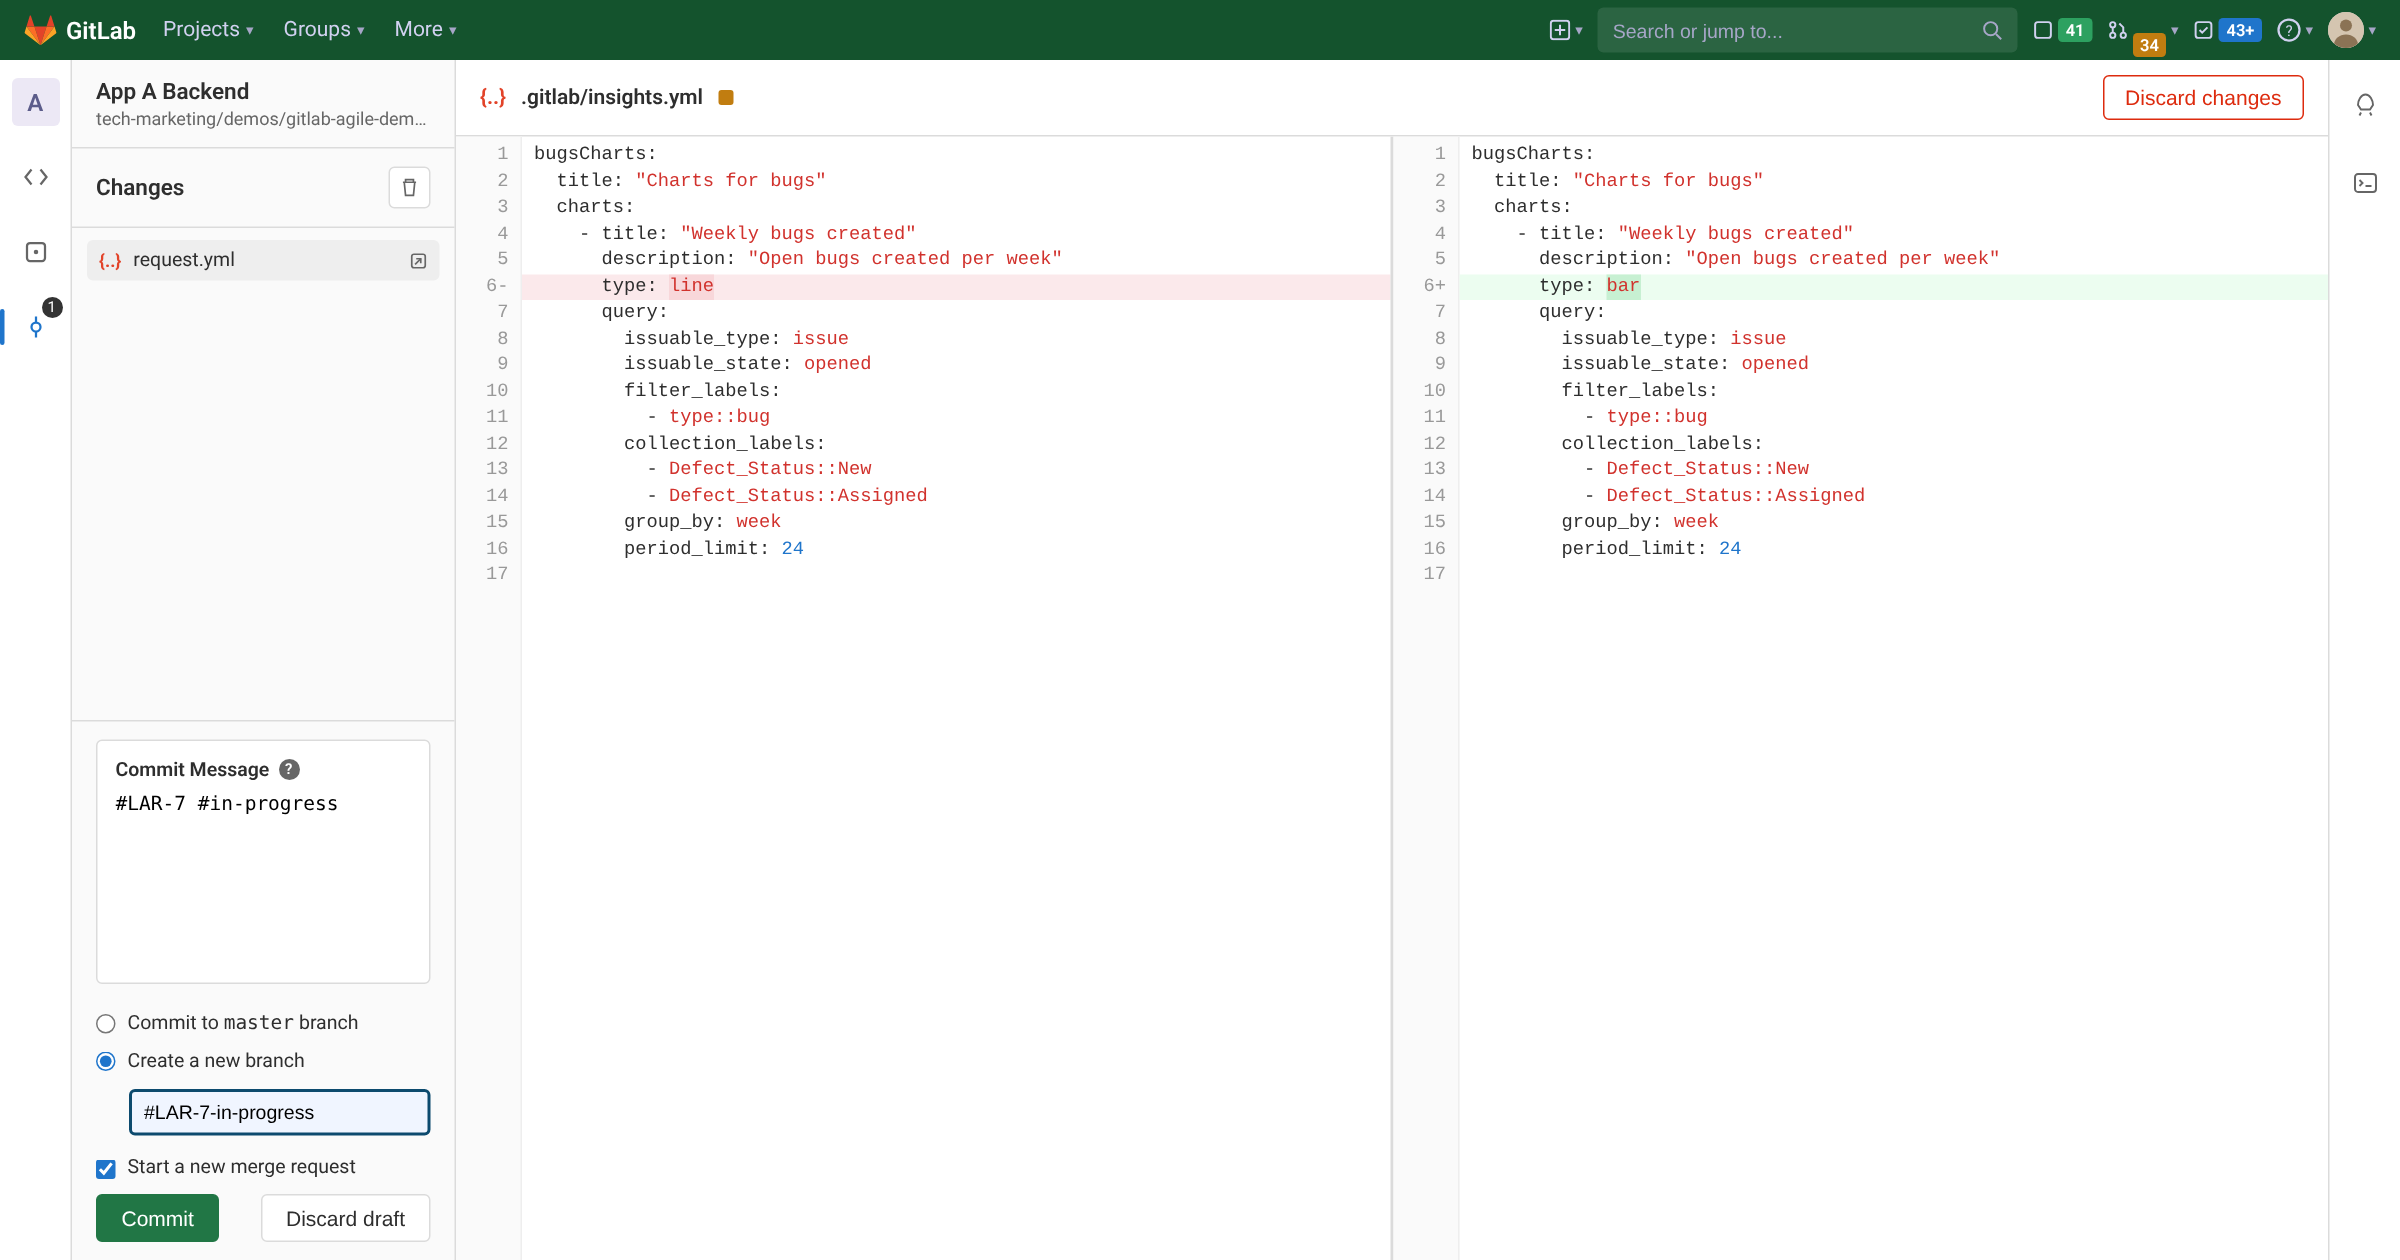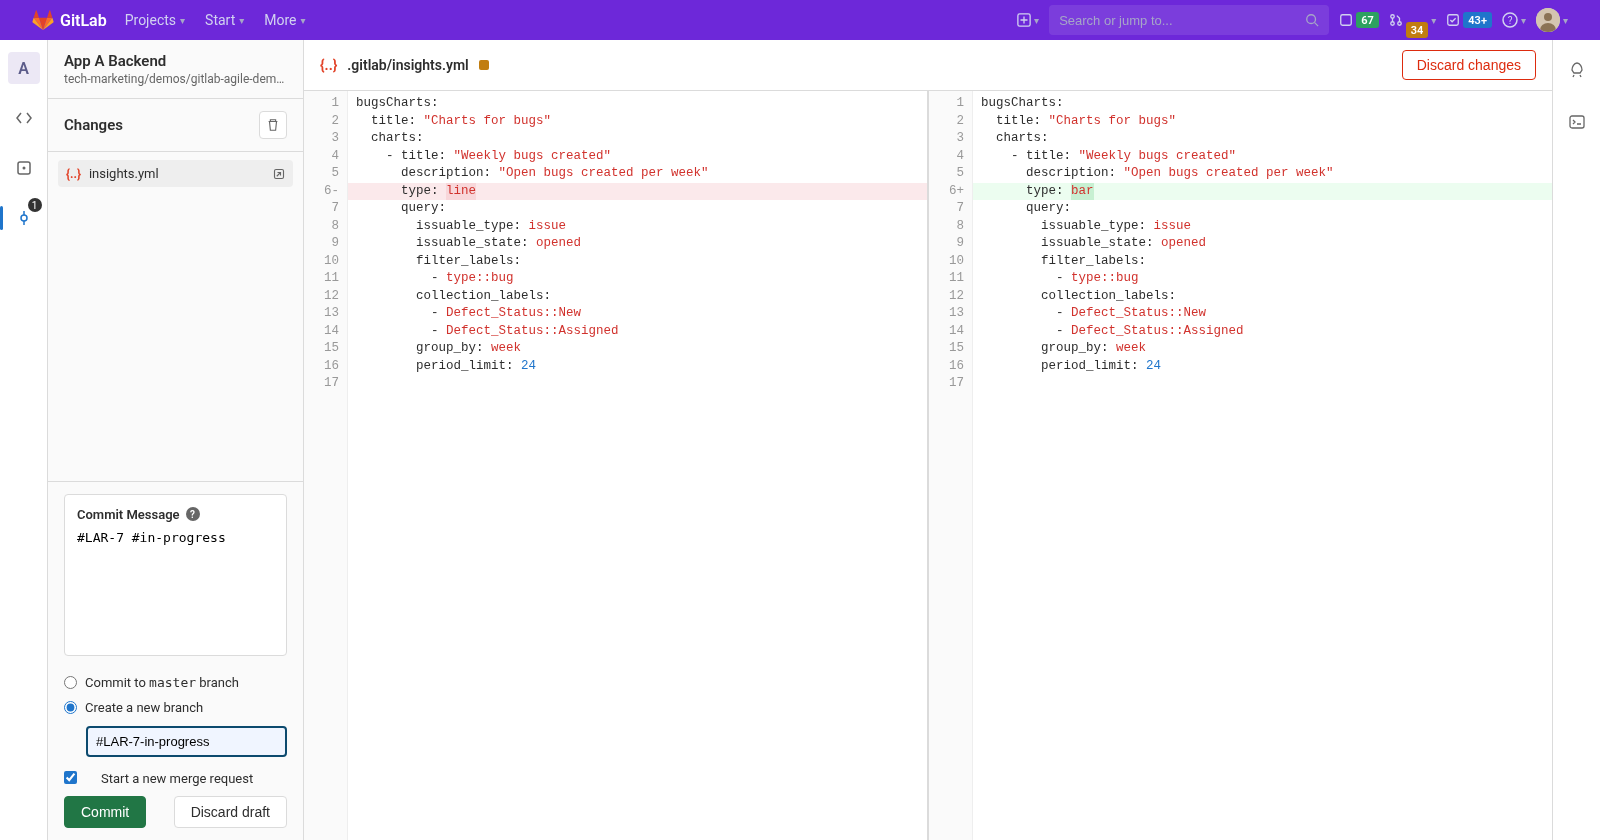--- a/index.html
+++ b/index.html
@@ -1,19 +1,19 @@
 <!DOCTYPE html>
 <html><head>
 <meta charset="utf-8">
 <style>
 * { margin: 0; padding: 0; box-sizing: border-box; }
 body { font-family: -apple-system, BlinkMacSystemFont, "Segoe UI", Roboto, sans-serif; font-size: 14px; color: #2e2e2e; overflow: hidden; }
 
 
-.topnav { background: #6d28d9; height: 40px; display: flex; align-items: center; padding: 0 32px; color: #fff; }
+.topnav { background: #14532d; height: 40px; display: flex; align-items: center; padding: 0 16px; color: #fff; }
 .topnav-left { display: flex; align-items: center; gap: 8px; }
 .logo { display: flex; align-items: center; gap: 6px; font-weight: 600; font-size: 16px; }
 .logo svg { width: 22px; height: 22px; }
 .nav-item { display: flex; align-items: center; gap: 4px; padding: 0 10px; cursor: pointer; font-size: 14px; color: #d1d1f0; }
 .topnav-right { margin-left: auto; display: flex; align-items: center; gap: 10px; }
 .search-box { background: rgba(255,255,255,0.1); border-radius: 4px; height: 30px; width: 280px; display: flex; align-items: center; padding: 0 10px; color: #a6a6c7; }
 .search-box input { background: transparent; border: none; outline: none; flex: 1; color: #fff; font-size: 13px; }
 .search-box input::placeholder { color: #a6a6c7; }
 .badge-group { display: flex; align-items: center; gap: 3px; cursor: pointer; }
 .badge-count { background: #2da160; color: #fff; border-radius: 3px; padding: 0 5px; font-size: 11px; font-weight: 600; height: 16px; display: inline-flex; align-items: center; }
@@ -47,21 +47,21 @@
 .commit-panel { margin-top: auto; padding: 12px 16px; border-top: 1px solid #dbdbdb; }
 .commit-box { border: 1px solid #dbdbdb; border-radius: 4px; padding: 12px; background: #fff; margin-bottom: 14px; }
 .commit-label { font-size: 13px; font-weight: 600; display: flex; align-items: flex-start; gap: 6px; margin-bottom: 8px; }
 .help-icon { width: 14px; height: 14px; border-radius: 50%; background: #666; color: #fff; display: inline-flex; align-items: center; justify-content: center; font-size: 10px; }
 .commit-box textarea { width: 100%; border: none; outline: none; resize: none; font-family: "SFMono-Regular", Consolas, monospace; font-size: 13px; height: 110px; }
 .radio-row { display: flex; align-items: center; gap: 8px; font-size: 13px; padding: 5px 0; }
 .radio-row input[type=radio] { accent-color: #1f75cb; }
 .radio-row code { font-family: monospace; background: none; }
 .branch-input { margin: 6px 0 10px 22px; }
 .branch-input input { width: 100%; padding: 6px 8px; border: 2px solid #0c4a6e; border-radius: 4px; font-family: Liberation Sans, sans-serif; font-size: 13px; outline: none; background: #f0f5ff; }
-.check-row { display: flex; align-items: flex-start; gap: 24px; font-size: 13px; padding: 4px 0 10px; }
+.check-row { display: flex; align-items: flex-end; gap: 8px; font-size: 13px; padding: 4px 0 10px; }
 .check-row input { accent-color: #1f75cb; }
 .btn-row { display: flex; gap: 10px; justify-content: space-between; }
 .btn-primary { background: #217645; color: #fff; border: 1px solid #217645; padding: 7px 16px; border-radius: 4px; font-size: 14px; cursor: pointer; font-weight: 500; }
 .btn-secondary { background: #fff; color: #2e2e2e; border: 1px solid #dbdbdb; padding: 7px 16px; border-radius: 4px; font-size: 14px; cursor: pointer; }
 
 .main { flex: 1; display: flex; flex-direction: column; background: #fff; }
 .file-header { display: flex; align-items: center; padding: 10px 16px; border-bottom: 1px solid #dbdbdb; gap: 10px; }
 .file-header .file-icon { color: #e24329; font-weight: bold; }
 .file-path { font-weight: 600; font-size: 14px; }
 .modified-dot { width: 10px; height: 10px; background: #c17d10; border-radius: 2px; display: inline-block; }
@@ -104,21 +104,21 @@
           <path fill="#e24329" d="M22.2 9.5h-5.8L19 1.7c.1-.4.7-.4.8 0z"></path>
         </svg>
       <span>GitLab</span>
     </div>
     <div id="nav-items" style="display:flex;">
         <div class="nav-item">
           <span>Projects</span> 
           <span class="chevron-sm">▾</span>
         </div>
         <div class="nav-item">
-          <span>Start</span> 
+          <span>Groups</span> 
           <span class="chevron-sm">▾</span>
         </div>
         <div class="nav-item">
           <span>More</span> 
           <span class="chevron-sm">▾</span>
         </div>
       </div>
   </div>
   <div class="topnav-right">
     <div class="badge-group">
@@ -132,21 +132,21 @@
       <input type="text" placeholder="Search or jump to..." style="">
       <svg width="14" height="14" viewBox="0 0 16 16">
           <circle cx="7" cy="7" r="5" fill="none" stroke="#a6a6c7" stroke-width="1.5"></circle>
           <path d="M11 11l4 4" stroke="#a6a6c7" stroke-width="1.5"></path>
         </svg>
     </div>
     <div class="badge-group">
       <svg width="14" height="14" viewBox="0 0 16 16">
           <rect x="2" y="2" width="12" height="12" rx="2" fill="none" stroke="#d1d1f0" stroke-width="1.5"></rect>
         </svg>
-      <span class="badge-count">67</span>
+      <span class="badge-count">41</span>
     </div>
     <div class="badge-group">
       <svg width="14" height="14" viewBox="0 0 16 16">
           <circle cx="4" cy="4" r="2" fill="none" stroke="#d1d1f0" stroke-width="1.5"></circle>
           <circle cx="4" cy="12" r="2" fill="none" stroke="#d1d1f0" stroke-width="1.5"></circle>
           <circle cx="12" cy="12" r="2" fill="none" stroke="#d1d1f0" stroke-width="1.5"></circle>
           <path d="M4 6v4M12 10V6l-3-3" fill="none" stroke="#d1d1f0" stroke-width="1.5"></path>
         </svg>
       <span class="badge-count orange">34</span>
       <span class="chevron-sm">▾</span>
@@ -211,21 +211,21 @@
       <span class="changes-title">Changes</span>
       <div class="icon-btn">
         <svg width="14" height="14" viewBox="0 0 16 16">
             <path d="M3 4h10M5 4V2h6v2M4 4l1 10h6l1-10" fill="none" stroke="currentColor" stroke-width="1.3"></path>
           </svg>
       </div>
     </div>
     <div class="file-list" id="file-list">
         <div class="file-item">
           <span class="file-icon">{..}</span>
-          <span class="file-name">insights.yml</span>
+          <span class="file-name">request.yml</span>
           <span class="file-action">
             <svg width="12" height="12" viewBox="0 0 16 16">
               <rect x="2" y="2" width="12" height="12" rx="2" fill="none" stroke="currentColor" stroke-width="1.5"></rect>
               <path d="M6 6h4v4" fill="none" stroke="currentColor" stroke-width="1.5"></path>
               <path d="M10 6l-5 5" stroke="currentColor" stroke-width="1.5"></path>
             </svg>
           </span>
         </div>
       </div>
 

